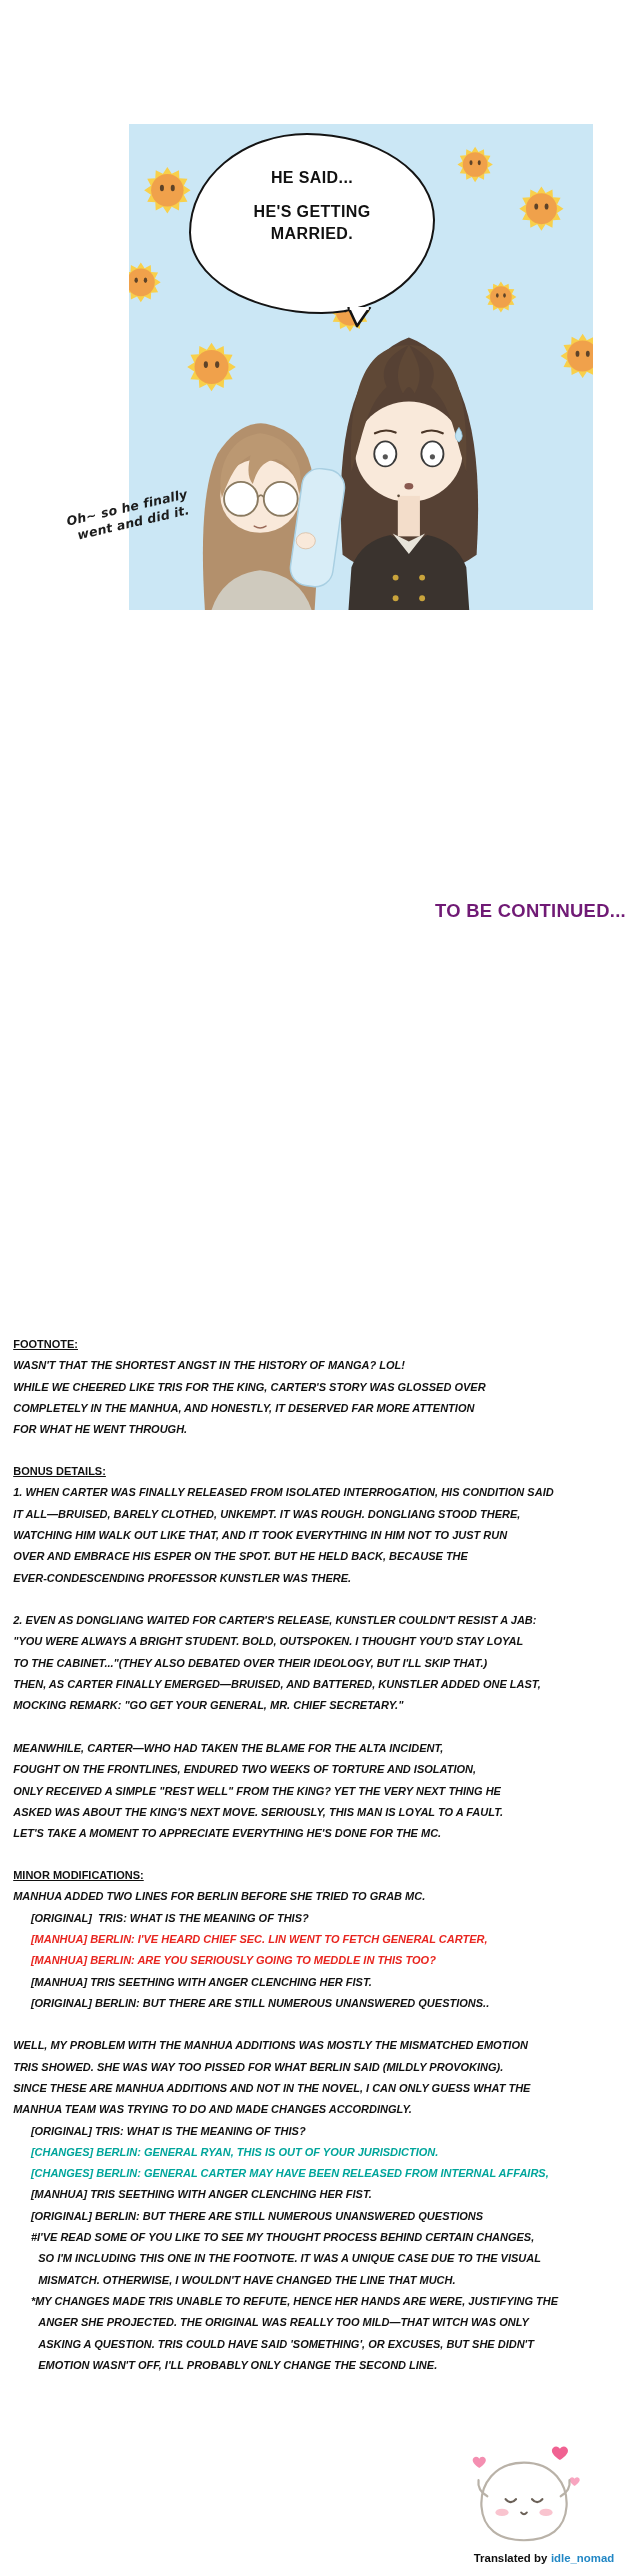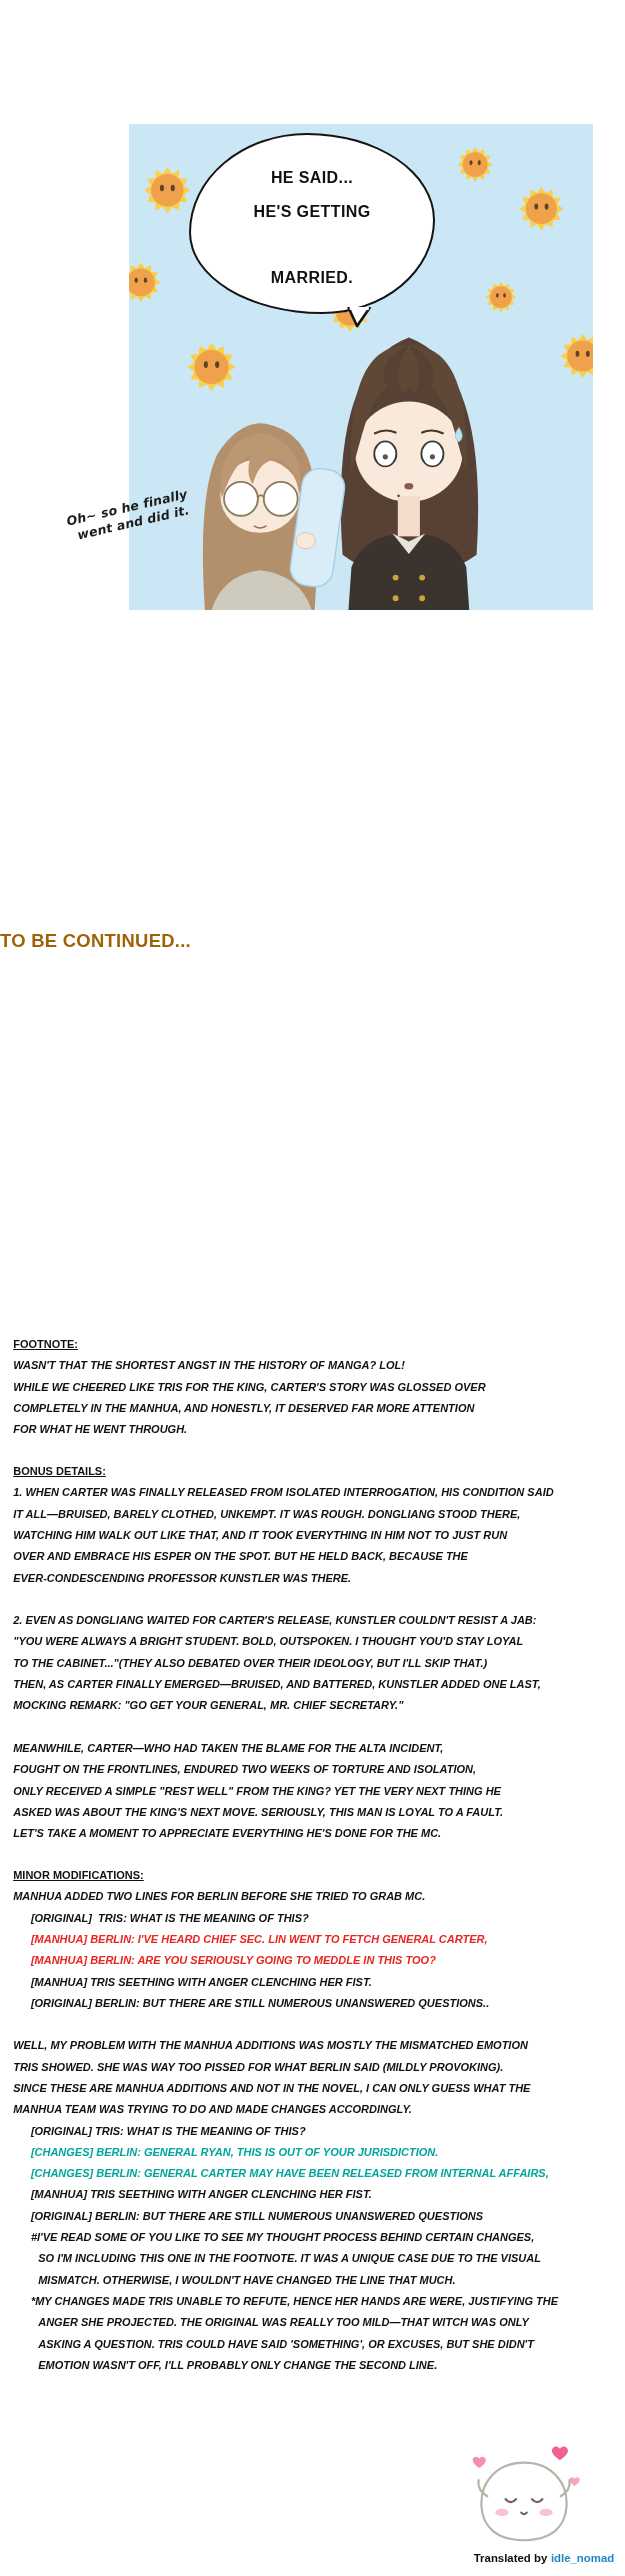--- a/index.html
+++ b/index.html
@@ -10,32 +10,32 @@
   .panel{position:absolute;left:129px;top:124px;width:464px;height:486px;
          background:var(--sky,#cbe7f5);overflow:hidden;}
   .panel svg.scene{position:absolute;inset:0;width:100%;height:100%;}
 
   .bubble{position:absolute;left:60px;top:8.8px;width:246px;height:181px;
           background:#fff;border:2.6px solid #141414;z-index:3;
           border-radius:48% 52% 46% 54% / 55% 48% 52% 45%;
           text-align:center;box-sizing:border-box;}
   .bubble .b1{margin-top:34px;font-size:16px;font-weight:800;letter-spacing:0.4px;}
   .bubble .b2{margin-top:14.7px;font-size:16px;font-weight:800;letter-spacing:0.4px;line-height:22px;}
-  .bubble .b3{font-size:16px;font-weight:800;letter-spacing:0.4px;line-height:22px;margin-top:44px;}
+  .bubble .b3{font-size:16px;font-weight:800;letter-spacing:0.4px;line-height:22px;}
   .tail{position:absolute;left:64%;top:calc(100% - 5.2px);width:26.5px;height:22px;}
 
   .handwriting{position:absolute;left:65px;top:514px;z-index:5;
                transform:rotate(-13deg);transform-origin:left top;
                font-family:"DejaVu Sans",sans-serif;font-style:italic;font-weight:700;
                font-size:12.5px;line-height:16px;color:#1c1c1c;letter-spacing:0.2px;}
   .handwriting .hw2{padding-left:7.4px;}
 
   
-  .tbc{position:absolute;left:0;top:930px;width:100%;text-align:left;
-       font-size:18.4px;font-weight:800;letter-spacing:0.3px;color:#a16207;}
+  .tbc{position:absolute;left:0;top:900px;width:100%;text-align:right;
+       font-size:18.4px;font-weight:800;letter-spacing:0.3px;color:#701a75;}
 
   
   .footnote{position:absolute;left:13.2px;top:1334px;width:602px;
             font-size:11px;font-weight:700;line-height:21.3px;color:var(--ink,#111);}
   .fn-section + .fn-section{margin-top:20.6px;}
   .fn-heading{text-decoration:underline;white-space:pre;}
   .fn-line{white-space:pre;font-style:italic;}
   .fn-line.i1{padding-left:17.7px;}
   .fn-line.i2{padding-left:25px;}
   .fn-line.c-red{color:var(--red,#e8251f);}

